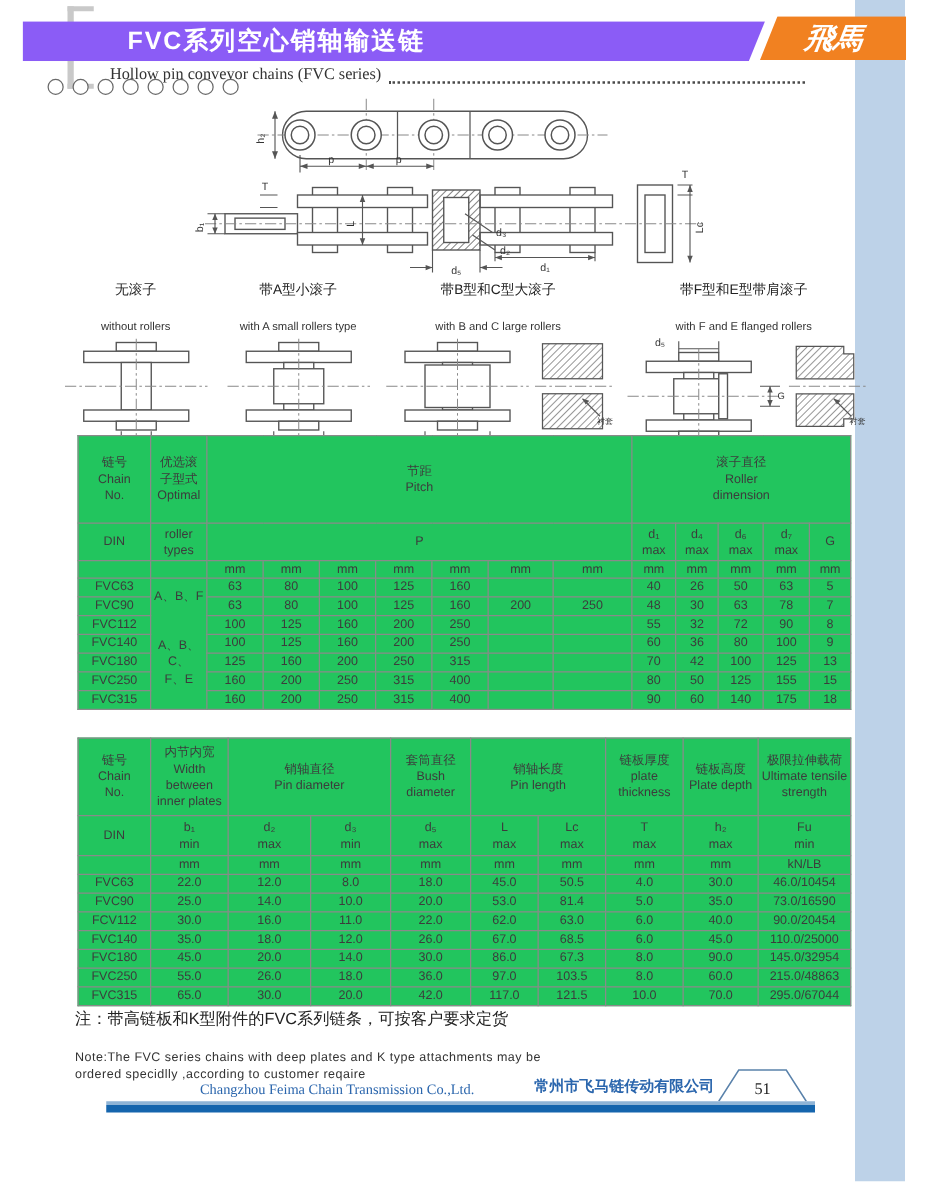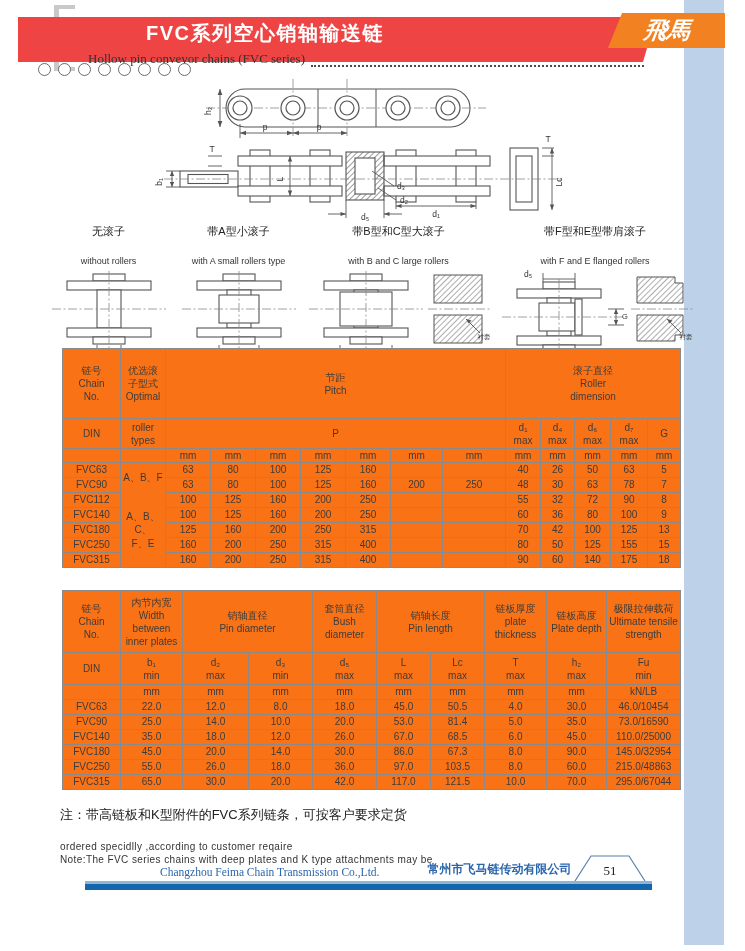--- a/index.html
+++ b/index.html
@@ -3,43 +3,43 @@
 <meta charset="utf-8">
 <style>
   html,body{margin:0;padding:0;background:#fff;}
   #page{position:relative;width:745px;height:951px;background:#fff;overflow:hidden;
         font-family:"Liberation Sans","DejaVu Sans",sans-serif;color:#3c3c3c;}
   
   .side-strip{position:absolute;left:684px;top:0;width:40px;height:945px;background:#bdd2e8;}
   
   .bracket{position:absolute;left:54px;top:5px;width:16px;height:58px;
            border-left:5px solid #c9c9c9;border-top:4px solid #c9c9c9;border-bottom:4px solid #c9c9c9;}
-  .banner{position:absolute;left:18px;top:17px;width:594px;height:45px;background:#ef4444;
-          clip-path:polygon(0 0,100% 0,calc(100% - 13px) 100%,0 100%);padding-left:44px;}
+  .banner{position:absolute;left:18px;top:17px;width:594px;height:32px;background:#8b5cf6;
+          clip-path:polygon(0 0,100% 0,calc(100% - 13px) 100%,0 100%);}
   .banner .title{display:block;padding-left:84px;line-height:32px;color:#fff;
           font-size:20px;font-weight:bold;letter-spacing:1.5px;}
   .logo{position:absolute;left:608px;top:13px;width:117px;height:35px;background:#f18121;
         clip-path:polygon(14px 0,100% 0,100% 100%,0 100%);display:flex;align-items:center;justify-content:center;}
   .logo span{color:#fff;font-family:"Liberation Serif","DejaVu Serif",serif;
         font-size:23px;font-weight:bold;font-style:italic;transform:skewX(-8deg);}
   .subtitle{position:absolute;left:88px;top:51px;width:556px;display:flex;align-items:flex-end;}
   .subtitle .st-text{font-family:"Liberation Serif","DejaVu Serif",serif;font-size:13px;color:#333;white-space:nowrap;}
   .subtitle .dots{flex:1;height:11px;margin-left:6px;border-bottom:2px dotted #4a4a4a;}
   .circles{position:absolute;left:38px;top:63px;display:flex;}
   .circ{width:11px;height:11px;border:1.6px solid #6a6a6a;border-radius:50%;margin-right:7px;background:#fff;}
   
   svg text{fill:#333;font-size:8.5px;font-family:"Liberation Sans","DejaVu Sans",sans-serif;text-anchor:middle;}
   .cl{stroke:#888;stroke-width:0.8;stroke-dasharray:9 2.5 2 2.5;fill:none;}
   .rollers-row{position:absolute;left:56px;top:224px;width:628px;display:flex;justify-content:center;}
   .rt-group{display:flex;flex-direction:column;align-items:center;}
   .rt-cn{font-size:11px;color:#222;}
   .rt-en{font-size:9px;color:#333;margin-top:17px;}
   .rt-draw{display:flex;align-items:flex-start;margin-top:3px;}
   
-  table.spec{border-collapse:collapse;table-layout:fixed;position:absolute;background:#f97316;}
+  table.spec{border-collapse:collapse;table-layout:fixed;position:absolute;background:#22c55e;}
   table.spec th,table.spec td{border:1px solid #8a8a8a;text-align:center;vertical-align:middle;
         padding:0;font-weight:normal;font-size:10px;color:#3c3c3c;line-height:1.15;}
   table.spec th span{display:block;line-height:1.3;}
   tr.hA{height:70px;} tr.hB{height:30px;} tr.hC{height:14px;}
   tr.hA2{height:62px;} tr.hB2{height:32px;} tr.hC2{height:15px;}
   .gapb{}
   tbody tr{height:15px;}
   td.rollercell{padding:0;}
   .rg-a{height:30px;display:flex;align-items:center;justify-content:center;}
   .rg-b{height:74px;display:flex;flex-direction:column;align-items:center;justify-content:center;line-height:1.35;}
@@ -671,20 +671,32 @@
           <td>14.0</td>
           <td>10.0</td>
           <td>20.0</td>
           <td>53.0</td>
           <td>81.4</td>
           <td>5.0</td>
           <td>35.0</td>
           <td>73.0/16590</td>
         </tr>
         <tr>
+          <td>FCV112</td>
+          <td>30.0</td>
+          <td>16.0</td>
+          <td>11.0</td>
+          <td>22.0</td>
+          <td>62.0</td>
+          <td>63.0</td>
+          <td>6.0</td>
+          <td>40.0</td>
+          <td>90.0/20454</td>
+        </tr>
+        <tr>
           <td>FVC140</td>
           <td>35.0</td>
           <td>18.0</td>
           <td>12.0</td>
           <td>26.0</td>
           <td>67.0</td>
           <td>68.5</td>
           <td>6.0</td>
           <td>45.0</td>
           <td>110.0/25000</td>
@@ -723,22 +735,22 @@
           <td>121.5</td>
           <td>10.0</td>
           <td>70.0</td>
           <td>295.0/67044</td>
         </tr>
       </tbody>
   </table>
 
   <div class="notes">
     <div class="note-cn">注：带高链板和K型附件的FVC系列链条，可按客户要求定货</div>
+    <div class="note-en">Note:The FVC series chains with deep plates and K type attachments may be</div>
     <div class="note-en">ordered specidlly ,according to customer reqaire</div>
-    <div class="note-en">Note:The FVC series chains with deep plates and K type attachments may be</div>
   </div>
 
   <div class="footer">
     <div class="f-row">
       <span class="f-en">Changzhou Feima Chain Transmission Co.,Ltd.</span>
       <span class="f-cn">常州市飞马链传动有限公司</span>
       <svg class="pagetab" width="72" height="27" viewBox="0 0 72 27">
         <path d="M1,27 L17,2 L55,2 L71,27" fill="#fff" stroke="#5a82ab" stroke-width="1.2"></path>
         <text x="36" y="21">51</text>
       </svg>

